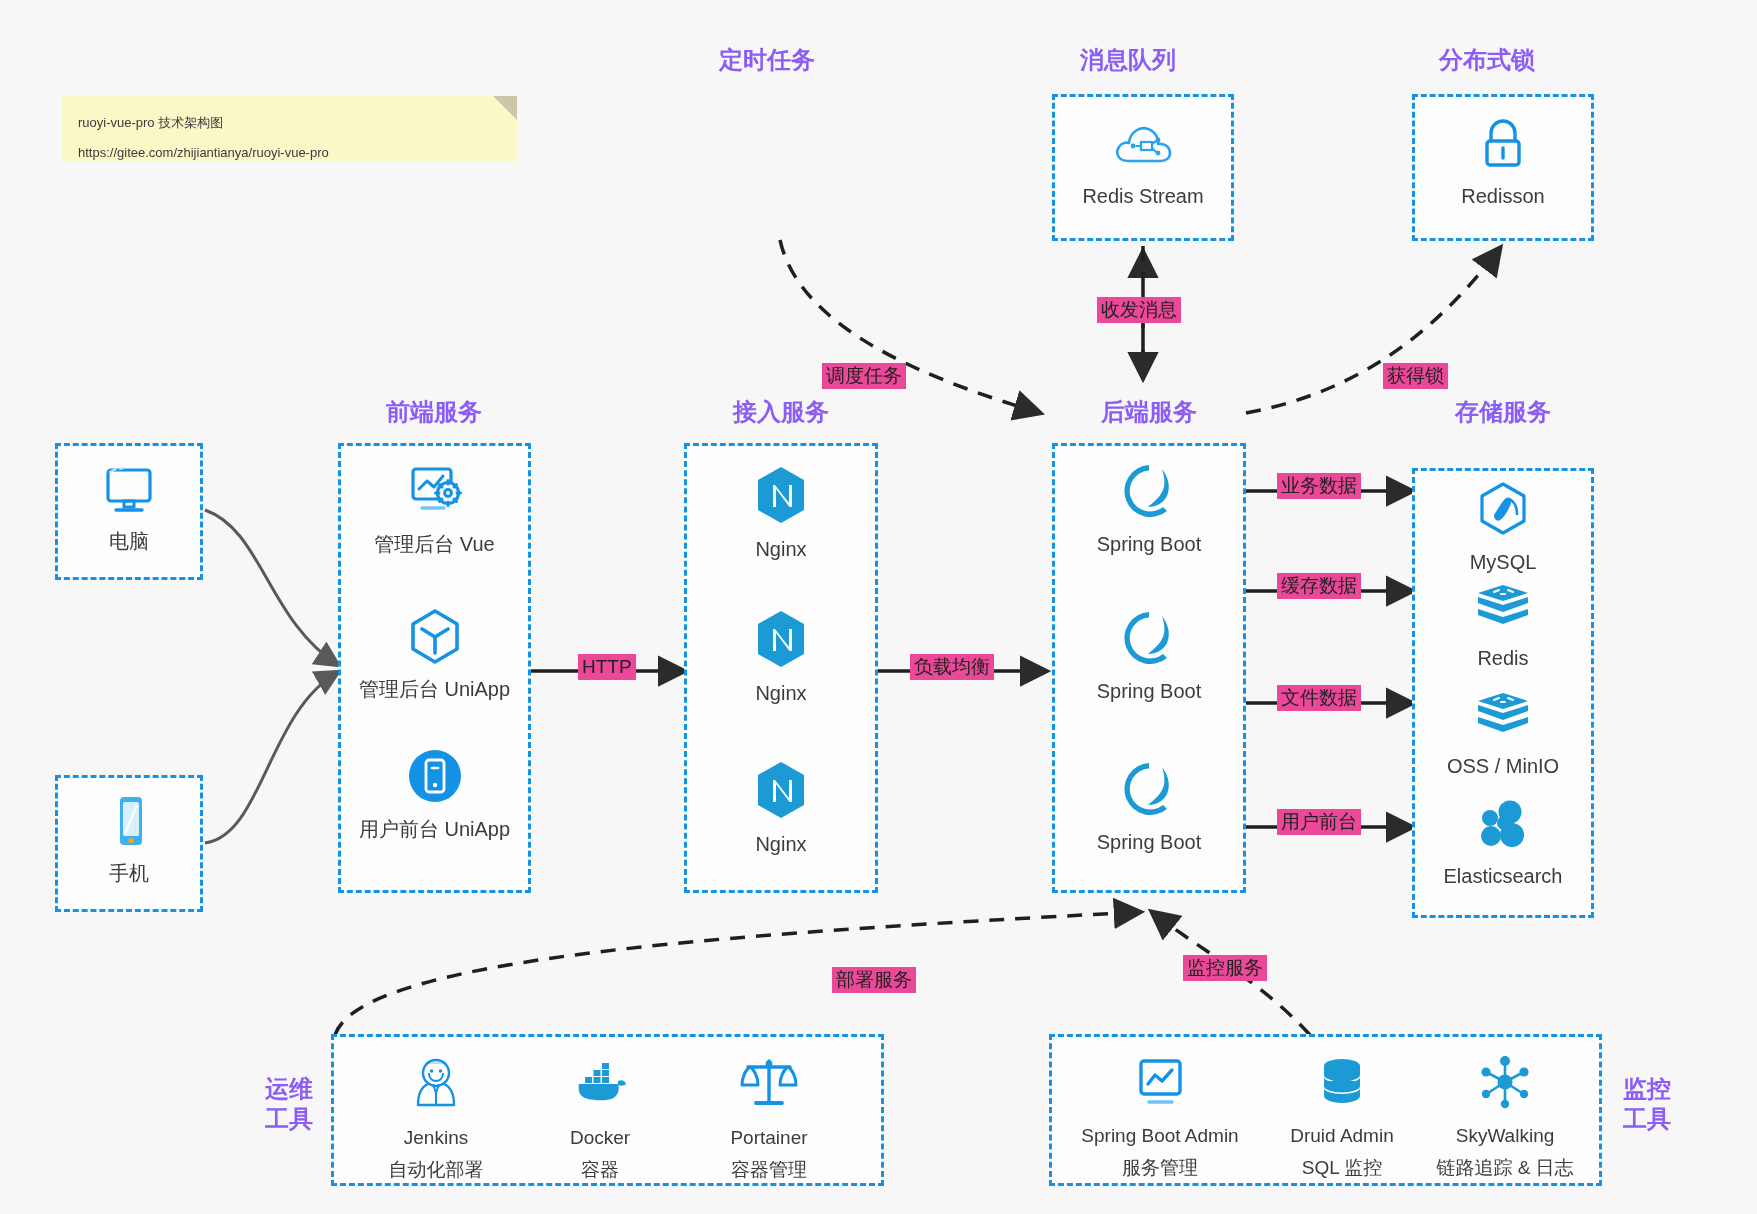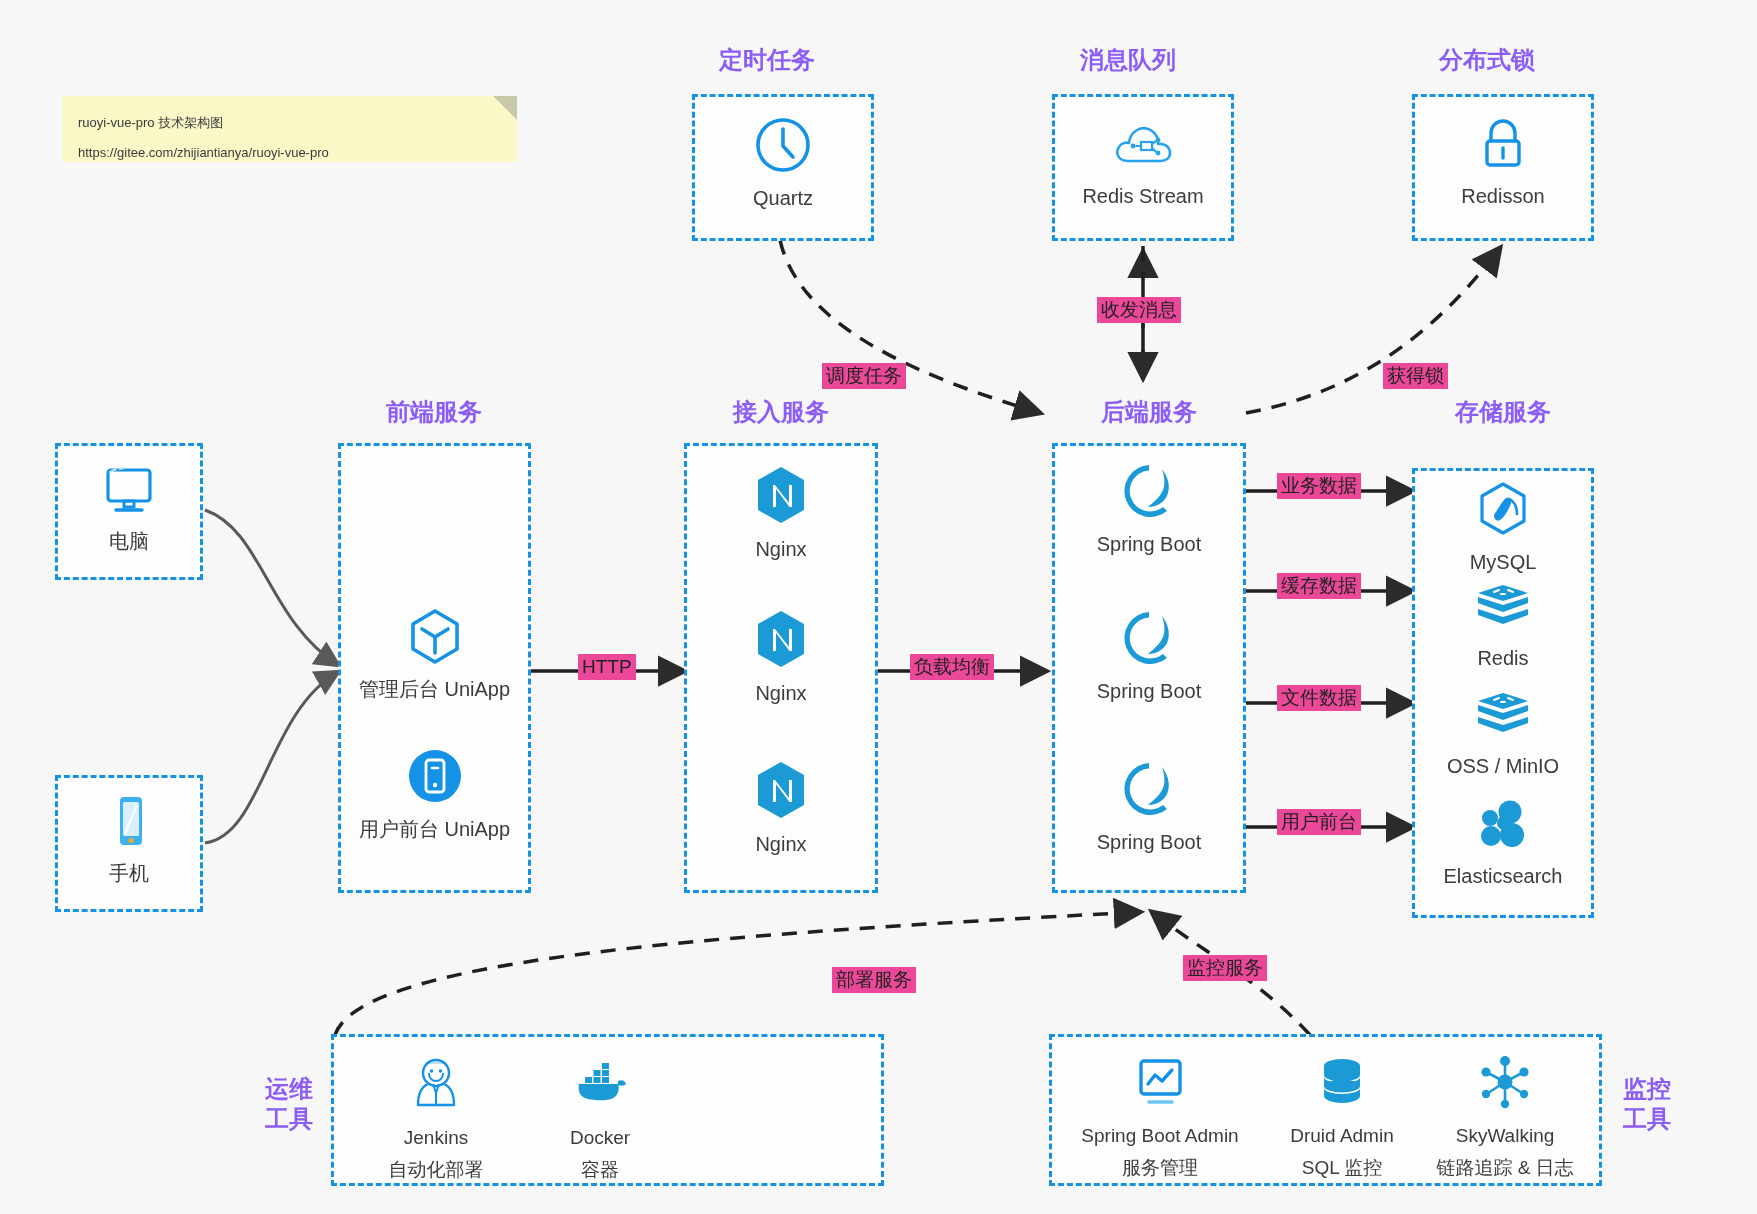--- a/index.html
+++ b/index.html
@@ -96,31 +96,20 @@
     <path d="M1310,1035 C1260,980 1200,950 1152,912" fill="none" stroke="#1f1f1f" stroke-width="3.5" stroke-dasharray="15 11" marker-end="url(#arrDark)"></path>
   </svg>
 
   <div class="note">
     <div class="fold"></div>
     <div class="line">ruoyi-vue-pro 技术架构图</div>
     <div class="line">https://gitee.com/zhijiantianya/ruoyi-vue-pro</div>
   </div>
 
   <div class="gtitle" style="left:692px;top:44px;width:150px;">定时任务</div>
-  <div class="gbox" style="left:692px;top:94px;width:182px;height:147px;">
-    <div class="node" style="left:0;top:18px;width:176px;">
-      <span class="ico">
-        <svg width="60" height="60" viewBox="0 0 60 60">
-          <circle cx="30" cy="30" r="25" fill="none" stroke="#1492e6" stroke-width="3.6"></circle>
-          <path d="M30 14 L30 31 L40 42" fill="none" stroke="#1492e6" stroke-width="3.6" stroke-linecap="round" stroke-linejoin="round"></path>
-        </svg>
-      </span>
-      <span class="cap">Quartz</span>
-    </div>
-  </div>
 
   <div class="gtitle" style="left:1053px;top:44px;width:150px;">消息队列</div>
   <div class="gbox" style="left:1052px;top:94px;width:182px;height:147px;">
     <div class="node" style="left:0;top:18px;width:176px;">
       <span class="ico">
         <svg width="62" height="58" viewBox="0 0 62 58">
           <path d="M16 46 C6 46 3 38 7 32 C9 28 14 27 17 28 C18 17 28 11 36 14 C44 17 47 24 46 29 C54 28 58 33 58 38 C58 43 54 46 49 46 Z" fill="none" stroke="#2aa3ee" stroke-width="2.6" stroke-linejoin="round"></path>
           <rect x="29" y="27" width="11" height="8" fill="none" stroke="#2aa3ee" stroke-width="2.2"></rect>
           <circle cx="21" cy="31" r="2.4" fill="#2aa3ee"></circle>
           <circle cx="46" cy="25" r="2.4" fill="#2aa3ee"></circle>
@@ -173,20 +162,34 @@
           <path d="M27 42 L39 13" stroke="#ffffff" stroke-width="2.6" opacity="0.8"></path>
           <circle cx="33" cy="48.5" r="2.6" fill="#f5a623"></circle>
         </svg>
       </span>
       <span class="cap">手机</span>
     </div>
   </div>
 
   <div class="gtitle" style="left:338px;top:396px;width:192px;">前端服务</div>
   <div class="gbox" style="left:338px;top:443px;width:193px;height:450px;">
+    <div class="node" style="left:0;top:15px;width:187px;">
+      <span class="ico">
+        <svg width="62" height="60" viewBox="0 0 62 60">
+          <rect x="9" y="8" width="38" height="30" rx="3" fill="none" stroke="#1492e6" stroke-width="3.2"></rect>
+          <path d="M15 28 L23 20 L30 26 L39 15" fill="none" stroke="#1492e6" stroke-width="3" stroke-linecap="round" stroke-linejoin="round"></path>
+          <path d="M18 47 L40 47" stroke="#6fc6f5" stroke-width="3.4" stroke-linecap="round"></path>
+          <circle cx="44" cy="32" r="10.5" fill="#fdfdfd" stroke="#1492e6" stroke-width="3.2"></circle>
+          <circle cx="44" cy="32" r="3.4" fill="none" stroke="#1492e6" stroke-width="3"></circle>
+          <path d="M44 19.5 L44 23 M44 41 L44 44.5 M31.5 32 L35 32 M53 32 L56.5 32
+                   M35.5 23.5 L38 26 M50 38 L52.5 40.5 M52.5 23.5 L50 26 M38 38 L35.5 40.5" stroke="#1492e6" stroke-width="3" stroke-linecap="round"></path>
+        </svg>
+      </span>
+      <span class="cap">管理后台 Vue</span>
+    </div>
 
     <div class="node" style="left:0;top:160px;width:187px;">
       <span class="ico">
         <svg width="62" height="60" viewBox="0 0 62 60">
           <path d="M31 5 L53 18 L53 43 L31 56 L9 43 L9 18 Z" fill="none" stroke="#1492e6" stroke-width="3.6" stroke-linejoin="round"></path>
           <path d="M31 31 L31 47 M31 31 L18 23 M31 31 L44 23" fill="none" stroke="#1492e6" stroke-width="3.6" stroke-linecap="round"></path>
         </svg>
       </span>
       <span class="cap">管理后台 UniApp</span>
     </div>
@@ -359,20 +362,34 @@
           <rect x="24.5" y="17" width="7" height="6" fill="#1b9ad6"></rect>
           <rect x="33" y="17" width="7" height="6" fill="#1b9ad6"></rect>
           <rect x="33" y="10" width="7" height="6" fill="#1b9ad6"></rect>
           <path d="M10 31 L49 31 C51 36 49 44 42 46 C36 48 20 48 14 44 C10 41 9 36 10 31 Z" fill="#1b9ad6"></path>
           <path d="M49 28 C53 26 56 28 57 31 C55 33 52 33 49 32" fill="#1b9ad6"></path>
         </svg>
       </span>
       <span class="cap sm">Docker</span>
       <span class="cap sm">容器</span>
     </div>
+    <div class="node" style="left:350px;top:16px;width:170px;">
+      <span class="ico">
+        <svg width="62" height="62" viewBox="0 0 62 62">
+          <path d="M31 8 L31 50" stroke="#1492e6" stroke-width="3.4" stroke-linecap="round"></path>
+          <path d="M10 14 L52 14" stroke="#1492e6" stroke-width="3.4" stroke-linecap="round"></path>
+          <path d="M18 50 L44 50" stroke="#1492e6" stroke-width="3.8" stroke-linecap="round"></path>
+          <path d="M4 32 C4 24 8 16 12 14 C16 16 20 24 20 32 Z" fill="none" stroke="#1492e6" stroke-width="3" stroke-linejoin="round"></path>
+          <path d="M42 32 C42 24 46 16 50 14 C54 16 58 24 58 32 Z" fill="none" stroke="#1492e6" stroke-width="3" stroke-linejoin="round"></path>
+          <circle cx="31" cy="11" r="3.4" fill="#1492e6"></circle>
+        </svg>
+      </span>
+      <span class="cap sm">Portainer</span>
+      <span class="cap sm">容器管理</span>
+    </div>
   </div>
 
   <div class="gbox" style="left:1049px;top:1034px;width:553px;height:152px;">
     <div class="node" style="left:8px;top:16px;width:200px;">
       <span class="ico">
         <svg width="62" height="60" viewBox="0 0 62 60">
           <rect x="12" y="8" width="39" height="33" rx="3" fill="none" stroke="#1492e6" stroke-width="3.4"></rect>
           <path d="M19 31 L26 22 L33 28 L43 17" fill="none" stroke="#1492e6" stroke-width="3.4" stroke-linecap="round" stroke-linejoin="round"></path>
           <path d="M20 49 L43 49" stroke="#6fc6f5" stroke-width="3.6" stroke-linecap="round"></path>
         </svg>

